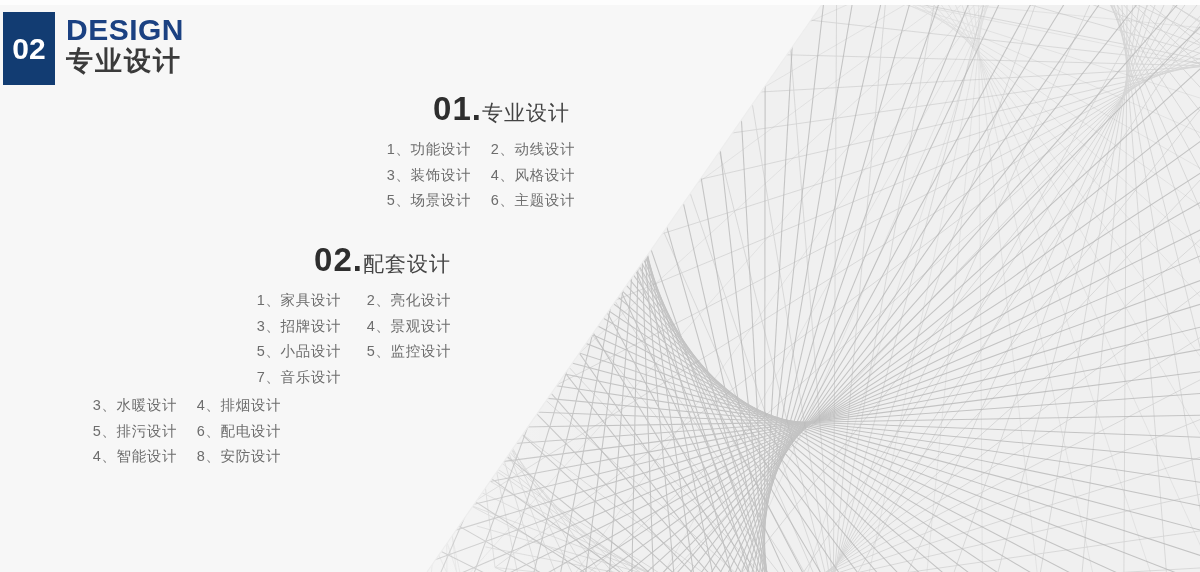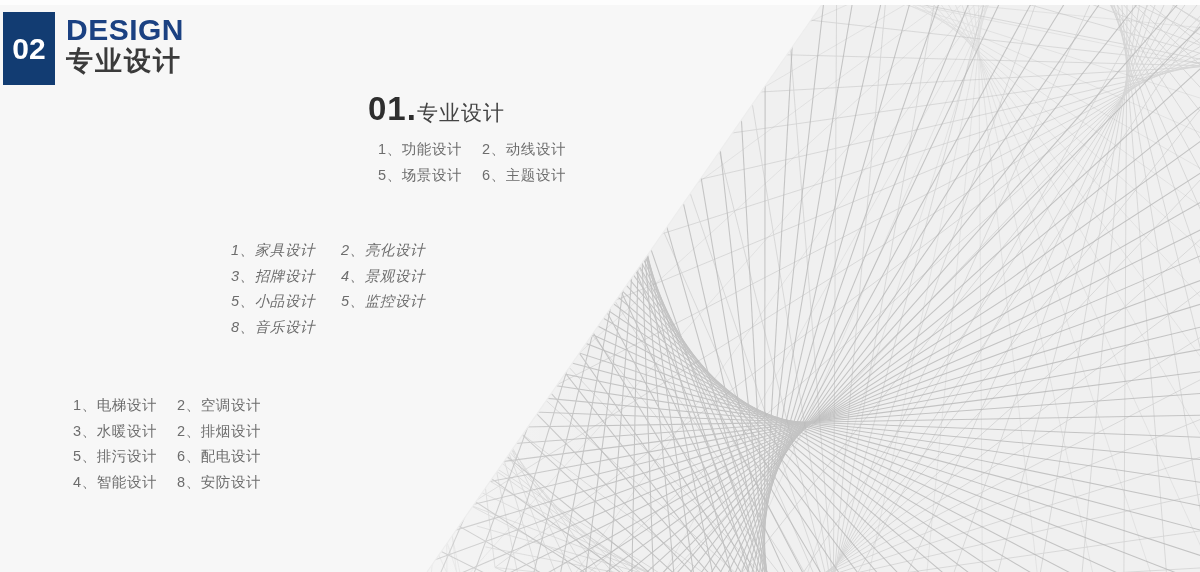--- a/index.html
+++ b/index.html
@@ -93,20 +93,21 @@
     letter-spacing: 2px;
     line-height: 1.08;
     margin: 0;
     margin-top: 1px;
   }
 
   
   .block {
     position: absolute;
     z-index: 10;
+    text-align: right;
   }
   .block-head {
     white-space: nowrap;
     line-height: 1;
     margin-bottom: 17px;
   }
   .block-num {
     font-size: 33px;
     font-weight: bold;
     color: #2e2e2e;
@@ -131,27 +132,27 @@
     font-size: 14.5px;
     color: #6d6d6d;
     line-height: 1;
     margin-bottom: 11px;
     letter-spacing: 0.6px;
   }
   .item-cell {
     width: 104px;
     flex: 0 0 auto;
   }
-  .item-cell.wide { width: 110px; font-style: italic; }
+  .item-cell.wide { width: 110px; }
 
   
   #block-01 { left: 368px; top: 92px; }
   #block-01 .item-row { padding-left: 0px; }
   #block-01 .items { margin-left: -6px; padding-left: 0; }
-  #block-01 .items { position: relative; left: 16px; }
+  #block-01 .items { position: relative; left: 5px; }
 
   #block-02 { left: 231px; top: 243px; }
   #block-03 { left: 73px; top: 398px; }
 </style>
 </head>
 <body>
 
 <div class="slide">
 
   <div class="deco-panel">
@@ -604,56 +605,59 @@
   <div class="block" id="block-01">
     <div class="block-head">
       <span class="block-num">01</span><span class="block-dot">.</span><span class="block-name">专业设计</span>
     </div>
     <div class="items">
       <div class="item-row">
         <span class="item-cell">1、功能设计</span>
         <span class="item-cell">2、动线设计</span>
       </div>
       <div class="item-row">
+        <span class="item-cell">3、装饰设计</span>
+        <span class="item-cell">4、风格设计</span>
+      </div>
+      <div class="item-row">
         <span class="item-cell">5、场景设计</span>
         <span class="item-cell">6、主题设计</span>
       </div>
     </div>
   </div>
 
   <div class="block" id="block-02">
+    <div class="block-head">
+      <span class="block-num">02</span><span class="block-dot">.</span><span class="block-name">配套设计</span>
+    </div>
     <div class="items">
       <div class="item-row">
         <span class="item-cell wide">1、家具设计</span>
         <span class="item-cell wide">2、亮化设计</span>
       </div>
       <div class="item-row">
         <span class="item-cell wide">3、招牌设计</span>
         <span class="item-cell wide">4、景观设计</span>
       </div>
       <div class="item-row">
         <span class="item-cell wide">5、小品设计</span>
         <span class="item-cell wide">5、监控设计</span>
       </div>
       <div class="item-row">
-        <span class="item-cell wide">8、音乐设计</span>
+        <span class="item-cell wide">7、音乐设计</span>
         <span class="item-cell wide"></span>
       </div>
     </div>
   </div>
 
   <div class="block" id="block-03">
     <div class="items">
       <div class="item-row">
-        <span class="item-cell">1、电梯设计</span>
-        <span class="item-cell">2、空调设计</span>
-      </div>
-      <div class="item-row">
         <span class="item-cell">3、水暖设计</span>
-        <span class="item-cell">2、排烟设计</span>
+        <span class="item-cell">4、排烟设计</span>
       </div>
       <div class="item-row">
         <span class="item-cell">5、排污设计</span>
         <span class="item-cell">6、配电设计</span>
       </div>
       <div class="item-row">
         <span class="item-cell">4、智能设计</span>
         <span class="item-cell">8、安防设计</span>
       </div>
     </div>

